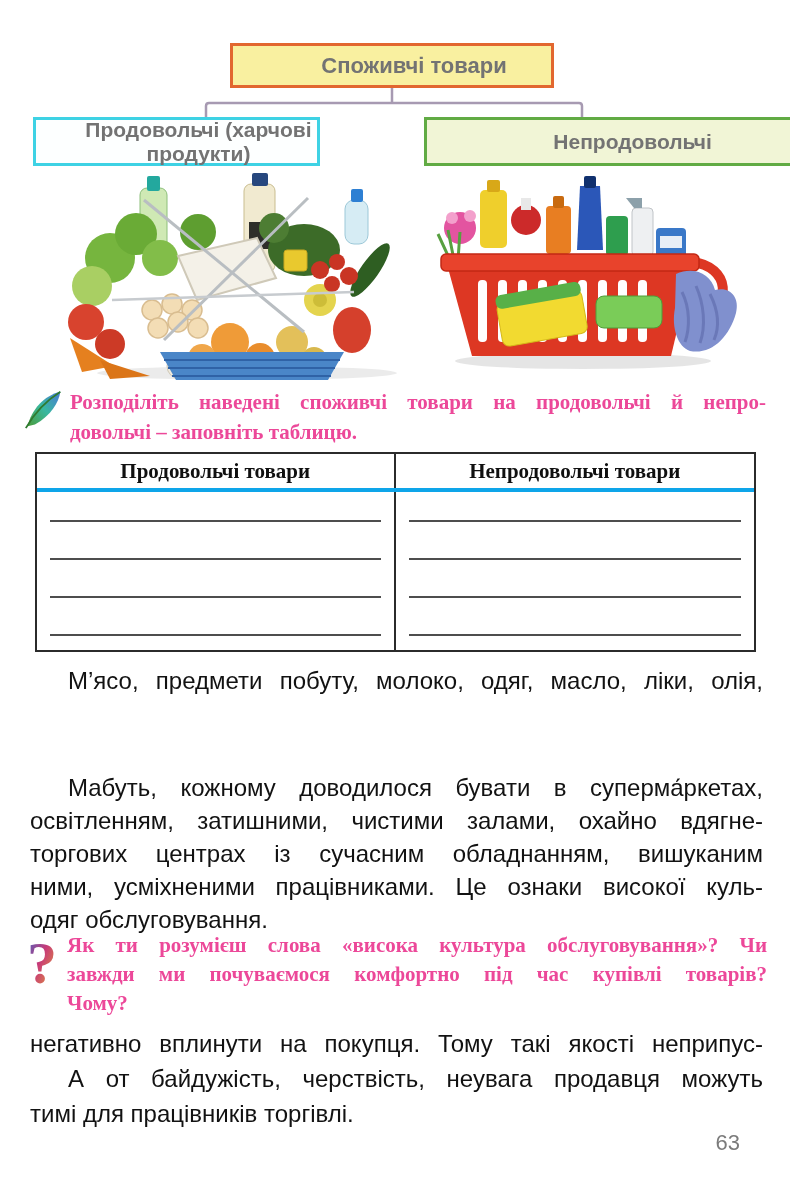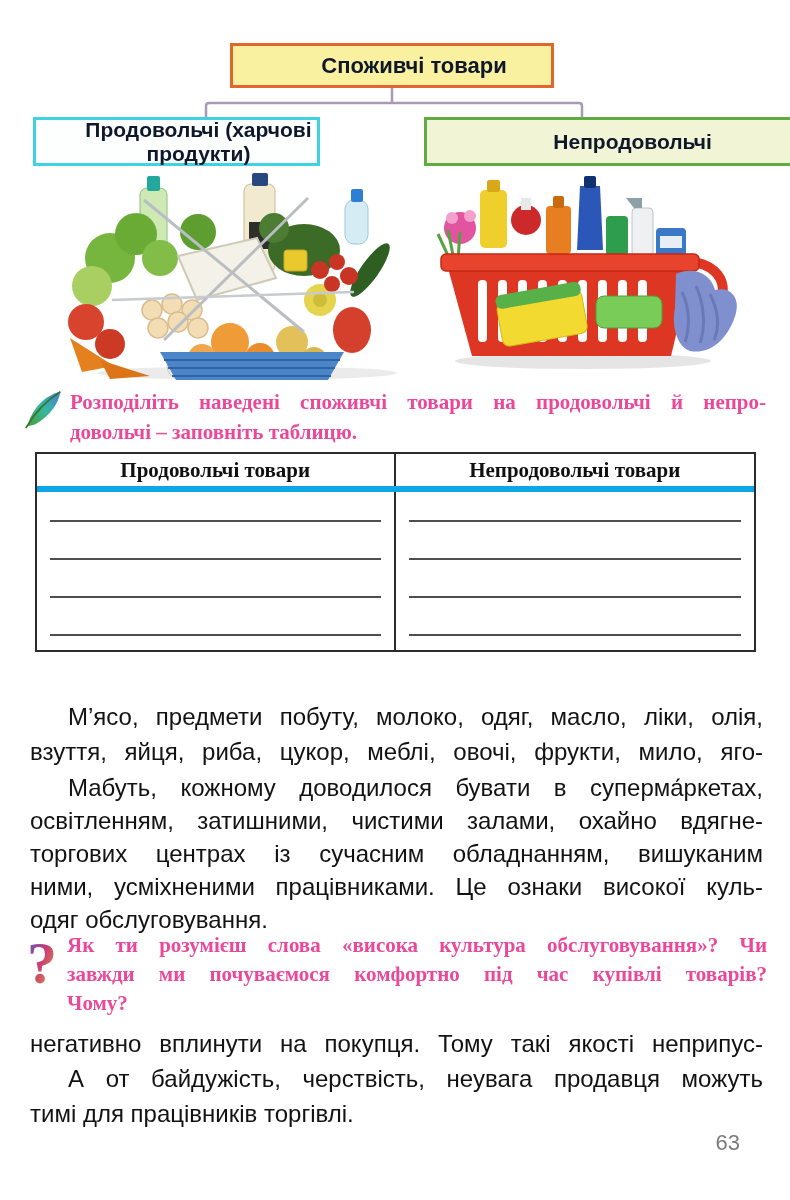--- a/index.html
+++ b/index.html
@@ -7,21 +7,21 @@
   body {
     width:790px; height:1200px; position:relative;
     font-family:"Liberation Sans", sans-serif; color:#141414;
   }
   .page { position:absolute; inset:0; background:#fff; overflow:hidden; }
 
   
   .connectors { position:absolute; left:0; top:0; pointer-events:none; }
   .dbox {
     position:absolute; display:flex; align-items:center; justify-content:center;
-    font-weight:bold; text-align:center; color:#0f172a;
+    font-weight:bold; text-align:center; color:#737373;
     font-family:"Liberation Sans", sans-serif;
     padding-left:44px;
   }
   .dbox-root  { left:230px; top:43px;  width:324px; height:45px; background:#f9f0a0; border:3px solid #e2672f; font-size:22px; }
   .dbox-left  { left:33px;  top:117px; width:287px; height:49px; background:#fdffff; border:3px solid #3ed2e4; font-size:21px; }
   .dbox-right { left:424px; top:117px; width:373px; height:49px; background:#f1f5d6; border:3px solid #61ab44; font-size:21px; }
 
   
   .photo { position:absolute; }
   .photo-left  { left:52px;  top:170px; width:345px; height:212px; }
@@ -32,38 +32,38 @@
   .task-row { left:24px; top:387px; width:742px; gap:6px; }
   .question-row { left:22px; top:931px; width:745px; gap:5px; }
   .iconbox { flex:0 0 auto; }
   .serif-lines { flex:1 1 auto; font-family:"Liberation Serif", serif; font-weight:bold; color:#ec4899; }
   .task-row .sline     { font-size:21px; line-height:30px; }
   .question-row .sline { font-size:21px; line-height:29px; }
   .sline.j { text-align:justify; text-align-last:justify; white-space:nowrap; }
 
   
   .ctable { position:absolute; left:35px; top:452px; width:721px; border:2px solid #2b2b2b; background:#fff; }
-  .thead { display:flex; height:38px; border-bottom:6px solid #0ea5e9; }
+  .thead { display:flex; height:38px; border-bottom:4px solid #0ea5e9; }
   .th {
     flex:1 1 50%; display:flex; align-items:center; justify-content:center;
     font-family:"Liberation Serif", serif; font-weight:bold; font-size:21px; color:#101010;
   }
   .th:first-child { border-right:2px solid #2b2b2b; }
   .tbody { display:flex; height:158px; }
   .tcol { flex:1 1 50%; }
   .tcol:first-child { border-right:2px solid #2b2b2b; }
   .wline { height:38px; margin:0 13px; border-bottom:2px solid #4e4e4e; }
   .tcol .wline:first-child { height:30px; }
 
   
   .par { position:absolute; left:30px; width:733px; font-size:24px; color:#121212; }
   .par .ln { line-height:35px; text-align:justify; text-align-last:justify; white-space:nowrap; }
   .par .ln.last { text-align:justify; text-align-last:left; }
   .par .ln.ind { padding-left:38px; }
-  .par-items { top:663px;margin-top:36px; }
+  .par-items { top:663px; }
   .par-super { top:771px; }
   .par-super .ln { line-height:33px; }
   .par-seller { top:1026px; }
 
   .pagenum {
     position:absolute; left:660px; top:1130px; width:80px; text-align:right;
     font-size:22px; color:#7b7b7b; font-family:"Liberation Sans", sans-serif;
   }
 </style>
 </head>
@@ -243,21 +243,20 @@
         <div class="wline"></div>
         <div class="wline"></div>
         <div class="wline"></div>
         <div class="wline"></div>
       </div>
     </div>
   </div>
 
   <div class="par par-items">
     <div class="ln ind">М’ясо, предмети побуту, молоко, одяг, масло, ліки, олія,</div>
-    <div class="ln">взуття, яйця, риба, цукор, меблі, овочі, фрукти, мило, яго-</div>
   </div>
 
   <div class="par par-super">
     <div class="ln ind">Мабуть, кожному доводилося бувати в суперма́ркетах,</div>
     <div class="ln">освітленням, затишними, чистими залами, охайно вдягне-</div>
     <div class="ln">торгових центрах із сучасним обладнанням, вишуканим</div>
     <div class="ln">ними, усміхненими працівниками. Це ознаки високої куль-</div>
     <div class="ln last">одяг обслуговування.</div>
   </div>
 

